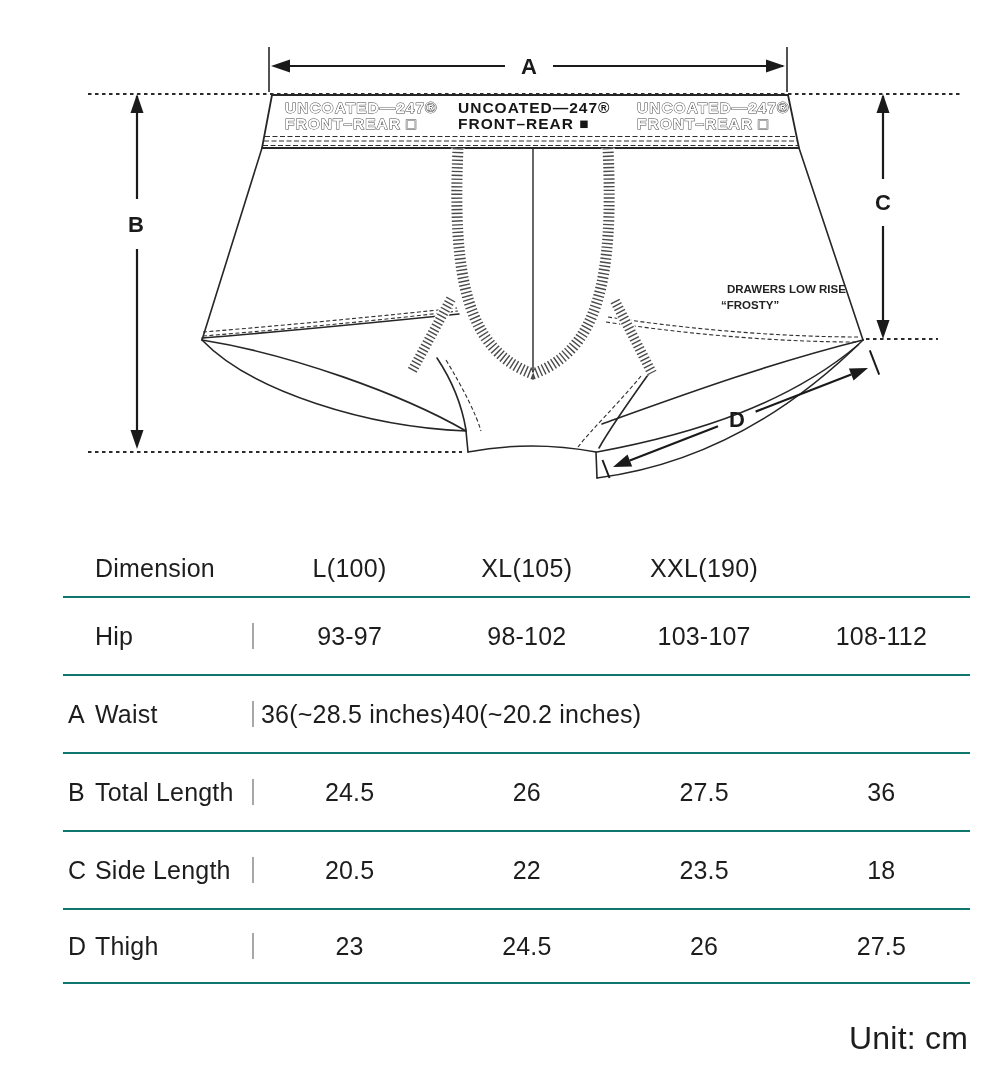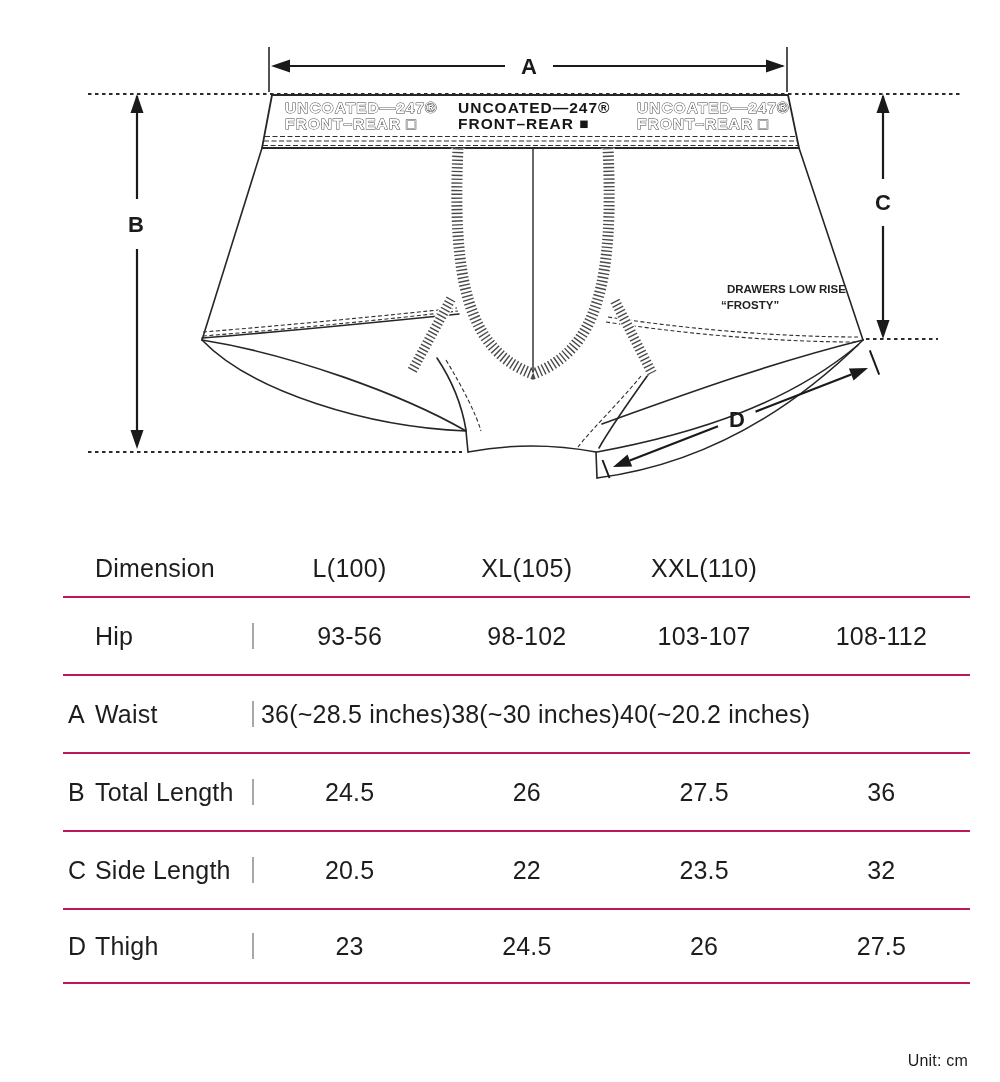--- a/index.html
+++ b/index.html
@@ -4,31 +4,31 @@
 <style>
   html,body{margin:0;padding:0;background:#ffffff;}
   body{font-family:"Liberation Sans", sans-serif; color:#1d1d1d;}
   .stage{position:relative;width:1000px;height:1082px;margin:0 auto;background:#fff;overflow:hidden;}
   .diagram-wrap{position:absolute;left:0;top:0;width:1000px;height:520px;}
   svg text{font-family:"Liberation Sans", sans-serif;}
 
   
   .size-table{position:absolute;left:63px;top:540px;width:907px;}
   .tr{display:grid;grid-template-columns:32px 150px 16px 1fr 1fr 1fr 1fr;
-      align-items:center;border-bottom:2px solid #be185d;height:76px;
+      align-items:center;border-bottom:2px solid #0f766e;height:76px;
       font-size:25px;letter-spacing:0.2px;}
   .tr.head{height:56px;}
   .tr.last{height:72px;}
   .cell-letter{padding-left:5px;}
   .cell-label{white-space:nowrap;}
   .cell-sep{display:flex;justify-content:center;align-items:center;}
   .sep-bar{width:2px;height:26px;background:#a8a8a8;}
   .cell-val{text-align:center;white-space:nowrap;}
   .tr.head .cell-val{letter-spacing:0.3px;}
-  .unit-note{position:absolute;right:32px;top:1020px;font-size:16px;letter-spacing:0.2px;margin-top:32px;}
+  .unit-note{position:absolute;right:32px;top:1020px;font-size:32px;letter-spacing:0.2px;}
 </style>
 </head>
 <body>
 
 <div class="stage">
 
   <div class="diagram-wrap">
     <svg width="1000" height="520" viewBox="0 0 1000 520">
 
       <g stroke="#2b2b2b" stroke-width="2.2" stroke-dasharray="3.5 3.5">
@@ -143,43 +143,42 @@
   </div>
 
   <div class="size-table">
 
     <div class="tr head">
       <span class="cell-letter"></span>
       <span class="cell-label">Dimension</span>
       <span class="cell-sep"></span>
       <span class="cell-val">L(100)</span>
       <span class="cell-val">XL(105)</span>
-      <span class="cell-val">XXL(110)</span>
+      <span class="cell-val">XXL(190)</span>
     </div>
 
     <div class="tr">
       <span class="cell-letter"></span>
       <span class="cell-label">Hip</span>
       <span class="cell-sep">
           <i class="sep-bar"></i>
         </span>
-      <span class="cell-val">93-56</span>
+      <span class="cell-val">93-97</span>
       <span class="cell-val">98-102</span>
       <span class="cell-val">103-107</span>
       <span class="cell-val">108-112</span>
     </div>
 
     <div class="tr">
       <span class="cell-letter">A</span>
       <span class="cell-label">Waist</span>
       <span class="cell-sep">
           <i class="sep-bar"></i>
         </span>
       <span class="cell-val">36(~28.5 inches)</span>
-      <span class="cell-val">38(~30 inches)</span>
       <span class="cell-val">40(~20.2 inches)</span>
     </div>
 
     <div class="tr">
       <span class="cell-letter">B</span>
       <span class="cell-label">Total Length</span>
       <span class="cell-sep">
           <i class="sep-bar"></i>
         </span>
       <span class="cell-val">24.5</span>
@@ -190,21 +189,21 @@
 
     <div class="tr">
       <span class="cell-letter">C</span>
       <span class="cell-label">Side Length</span>
       <span class="cell-sep">
           <i class="sep-bar"></i>
         </span>
       <span class="cell-val">20.5</span>
       <span class="cell-val">22</span>
       <span class="cell-val">23.5</span>
-      <span class="cell-val">32</span>
+      <span class="cell-val">18</span>
     </div>
 
     <div class="tr last">
       <span class="cell-letter">D</span>
       <span class="cell-label">Thigh</span>
       <span class="cell-sep">
           <i class="sep-bar"></i>
         </span>
       <span class="cell-val">23</span>
       <span class="cell-val">24.5</span>

